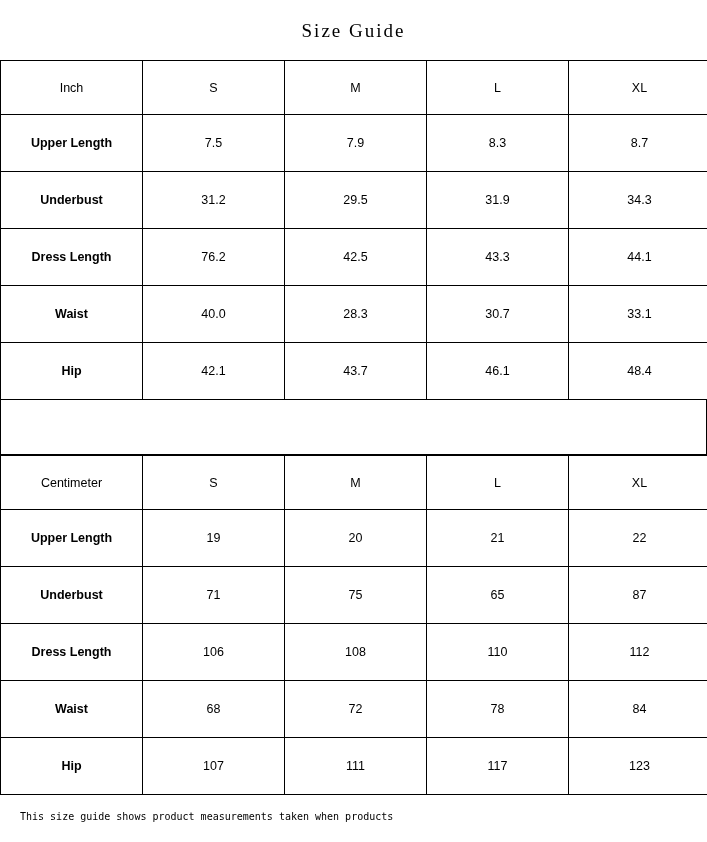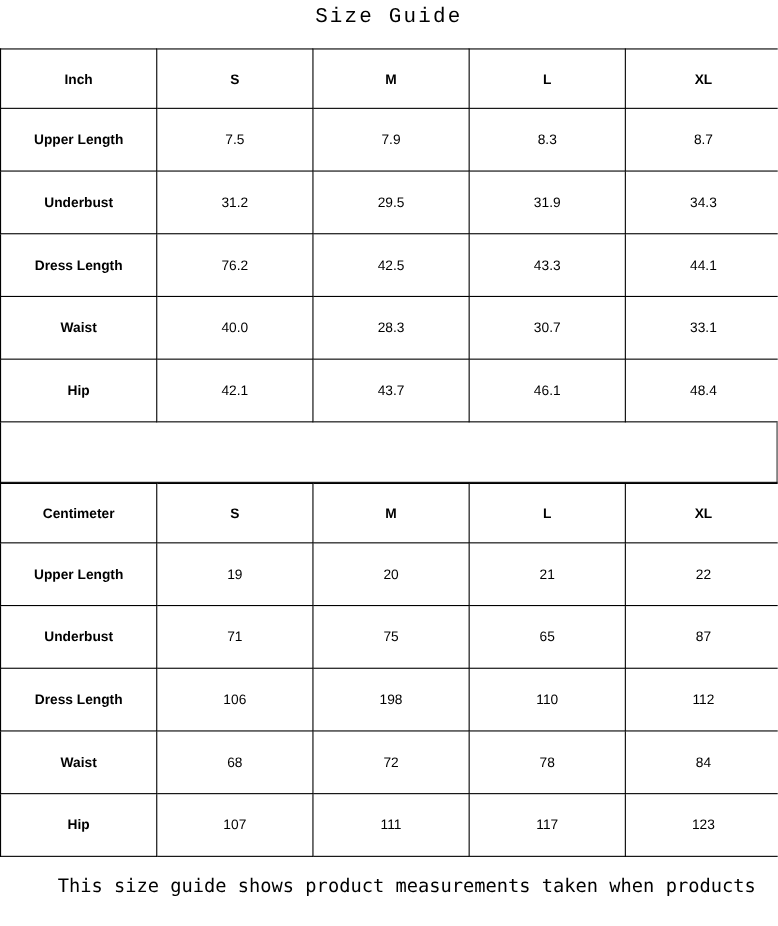--- a/index.html
+++ b/index.html
@@ -16,25 +16,25 @@
   }
   .page {
     width: 707px;
     height: 842px;
     box-sizing: border-box;
     display: flex;
     flex-direction: column;
     background: #ffffff;
   }
   .title {
-    font-family: Liberation Mono, monospace;
+    font-family: Liberation Serif, serif;
     font-size: 19px;
     letter-spacing: 2px;
     text-align: center;
-    padding: 4px 0 18px 0;
+    padding: 20px 0 18px 0;
     color: #000;
     font-weight: 400;
   }
   table.size-table {
     border-collapse: collapse;
     table-layout: fixed;
     width: 707px;
     margin: 0;
   }
   table.size-table td {
@@ -47,39 +47,39 @@
   table.size-table td.label-cell {
     width: 141px;
     font-weight: bold;
     font-size: 12.5px;
   }
   table.size-table td.val-cell {
     width: 141px;
     font-weight: normal;
   }
   table.size-table tr.header-row td {
-    font-weight: bold;
+    font-weight: normal;
     height: 53px;
     margin-top: 36px;
   }
   table.size-table tr.data-row td {
     height: 56px;
   }
   .gap-block {
     width: 707px;
     height: 55px;
     box-sizing: border-box;
     border-left: 1px solid #000;
     border-right: 1px solid #000;
     border-bottom: 1px solid #000;
   }
   .footnote {
     font-family: "DejaVu Sans Mono", monospace;
-    font-size: 17px;
-    text-align: right;
+    font-size: 10px;
+    text-align: left;
     line-height: 1.55;
     padding: 14px 20px 0 20px;
     color: #000;
   }
   .footnote div {
     white-space: nowrap;
   }
 </style>
 </head>
 <body>
@@ -156,21 +156,21 @@
       <tr class="data-row">
         <td class="label-cell">Underbust</td>
         <td class="val-cell">71</td>
         <td class="val-cell">75</td>
         <td class="val-cell">65</td>
         <td class="val-cell">87</td>
       </tr>
       <tr class="data-row">
         <td class="label-cell">Dress Length</td>
         <td class="val-cell">106</td>
-        <td class="val-cell">198</td>
+        <td class="val-cell">108</td>
         <td class="val-cell">110</td>
         <td class="val-cell">112</td>
       </tr>
       <tr class="data-row">
         <td class="label-cell">Waist</td>
         <td class="val-cell">68</td>
         <td class="val-cell">72</td>
         <td class="val-cell">78</td>
         <td class="val-cell">84</td>
       </tr>

